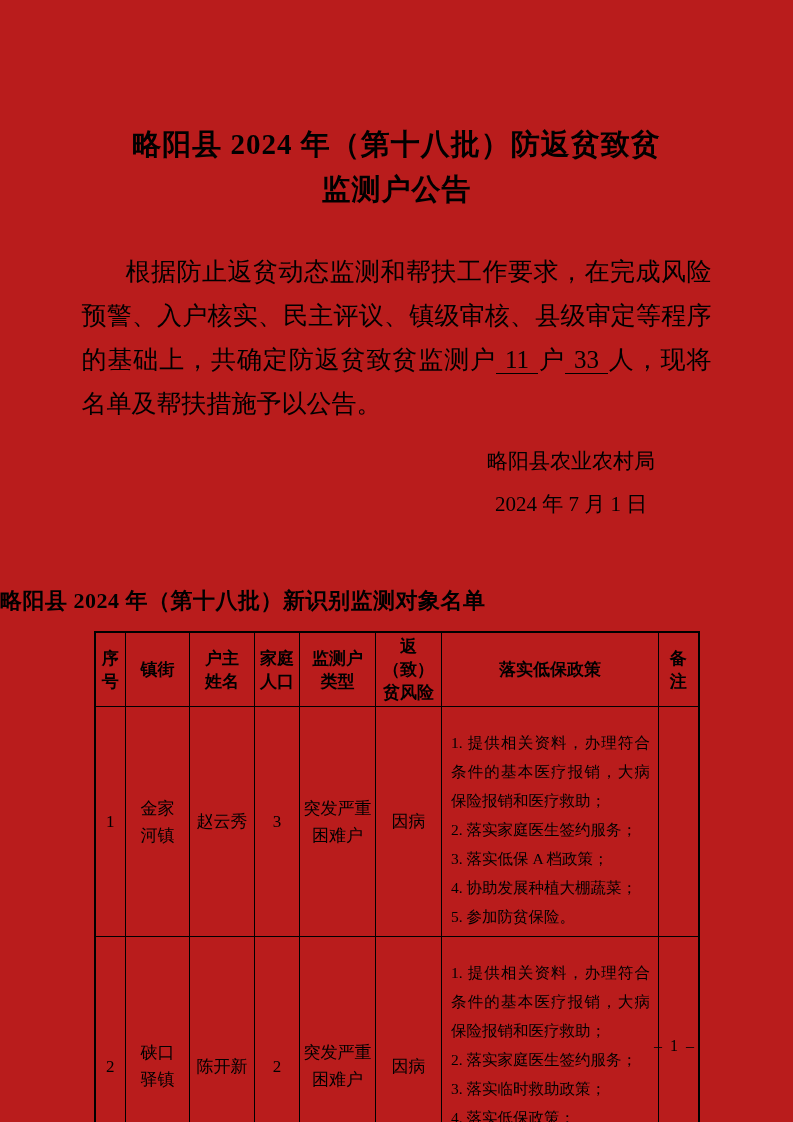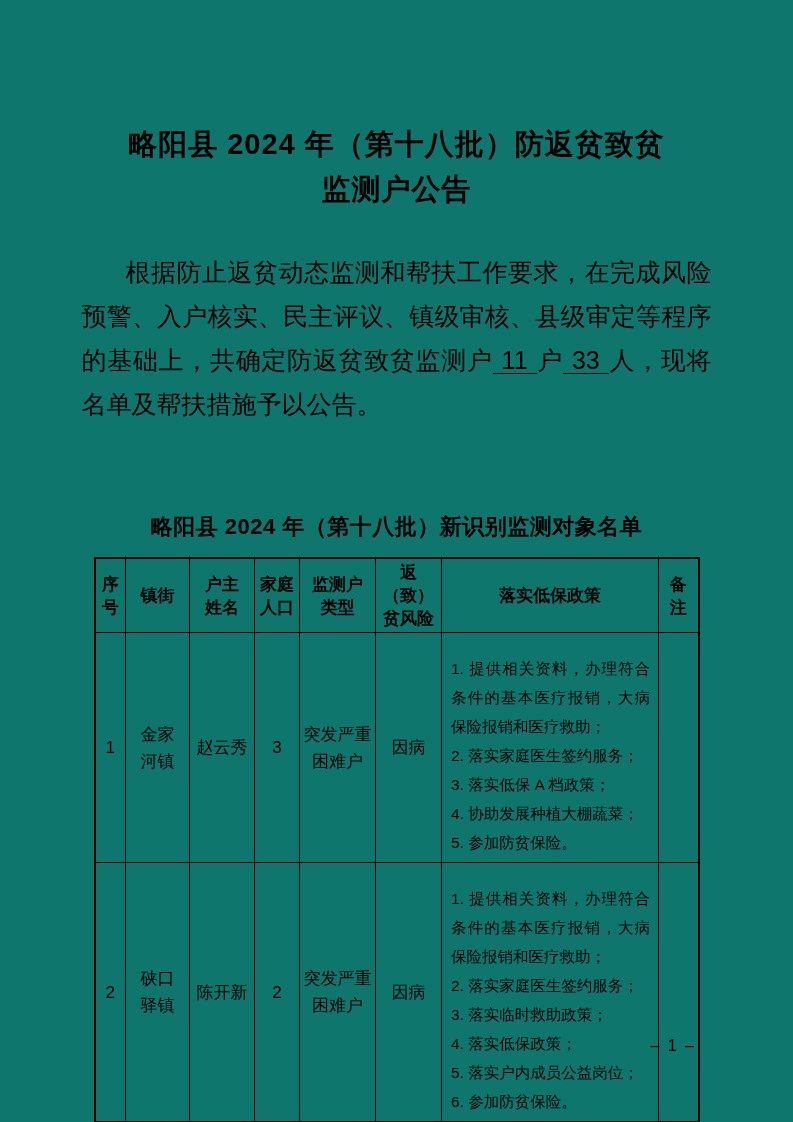--- a/index.html
+++ b/index.html
@@ -1,25 +1,25 @@
 <!DOCTYPE html>
 <html><head>
 <meta charset="utf-8">
 <style>
   * { margin: 0; padding: 0; box-sizing: border-box; }
   html, body { background: #888; }
   .page {
     width: 793px;
     height: 1122px;
     margin: 0 auto;
-    background: #0f766e;
+    background: #b91c1c;
     color: #000000;
     position: relative;
     overflow: hidden;
-    font-family: Liberation Sans, sans-serif;
+    font-family: Liberation Serif, serif;
   }
   .doc-title {
     padding-top: 122px;
     text-align: center;
     font-size: 29px;
     font-weight: bold;
     line-height: 45px;
     white-space: pre-line;
     letter-spacing: 1px;
   }
@@ -44,22 +44,22 @@
     text-align: right;
   }
   .sig-inner {
     display: inline-block;
     text-align: center;
     font-size: 21px;
     line-height: 43px;
   }
   .sig-line { display: block; }
   .table-title {
-    margin-top: 86px;
-    text-align: center;
+    margin-top: 60px;
+    text-align: left;
     font-size: 22px;
     font-weight: bold;
     letter-spacing: 0.5px;
   }
   table.report {
     width: 604px;
     margin: 15px auto 0;
     border-collapse: collapse;
     border: 2px solid #000;
     table-layout: fixed;
@@ -102,20 +102,26 @@
 </head>
 <body>
 
 <div class="page">
 
   <h1 class="doc-title">略阳县 2024 年（第十八批）防返贫致贫
 监测户公告</h1>
 
   <p class="body-para"><span>根据防止返贫动态监测和帮扶工作要求，在完成风险预警、入户核实、民主评议、镇级审核、县级审定等程序的基础上，共确定防返贫致贫监测户</span><span class="u-num">11</span><span>户</span><span class="u-num">33</span><span>人，现将名单及帮扶措施予以公告。</span></p>
 
+  <div class="signature">
+    <span class="sig-inner">
+      <span class="sig-line">略阳县农业农村局</span>
+      <span class="sig-line">2024 年 7 月 1 日</span>
+    </span>
+  </div>
 
   <h2 class="table-title">略阳县 2024 年（第十八批）新识别监测对象名单</h2>
 
   <table class="report">
     <colgroup>
       <col style="width:31px">
       <col style="width:64px">
       <col style="width:65px">
       <col style="width:45px">
       <col style="width:76px">

